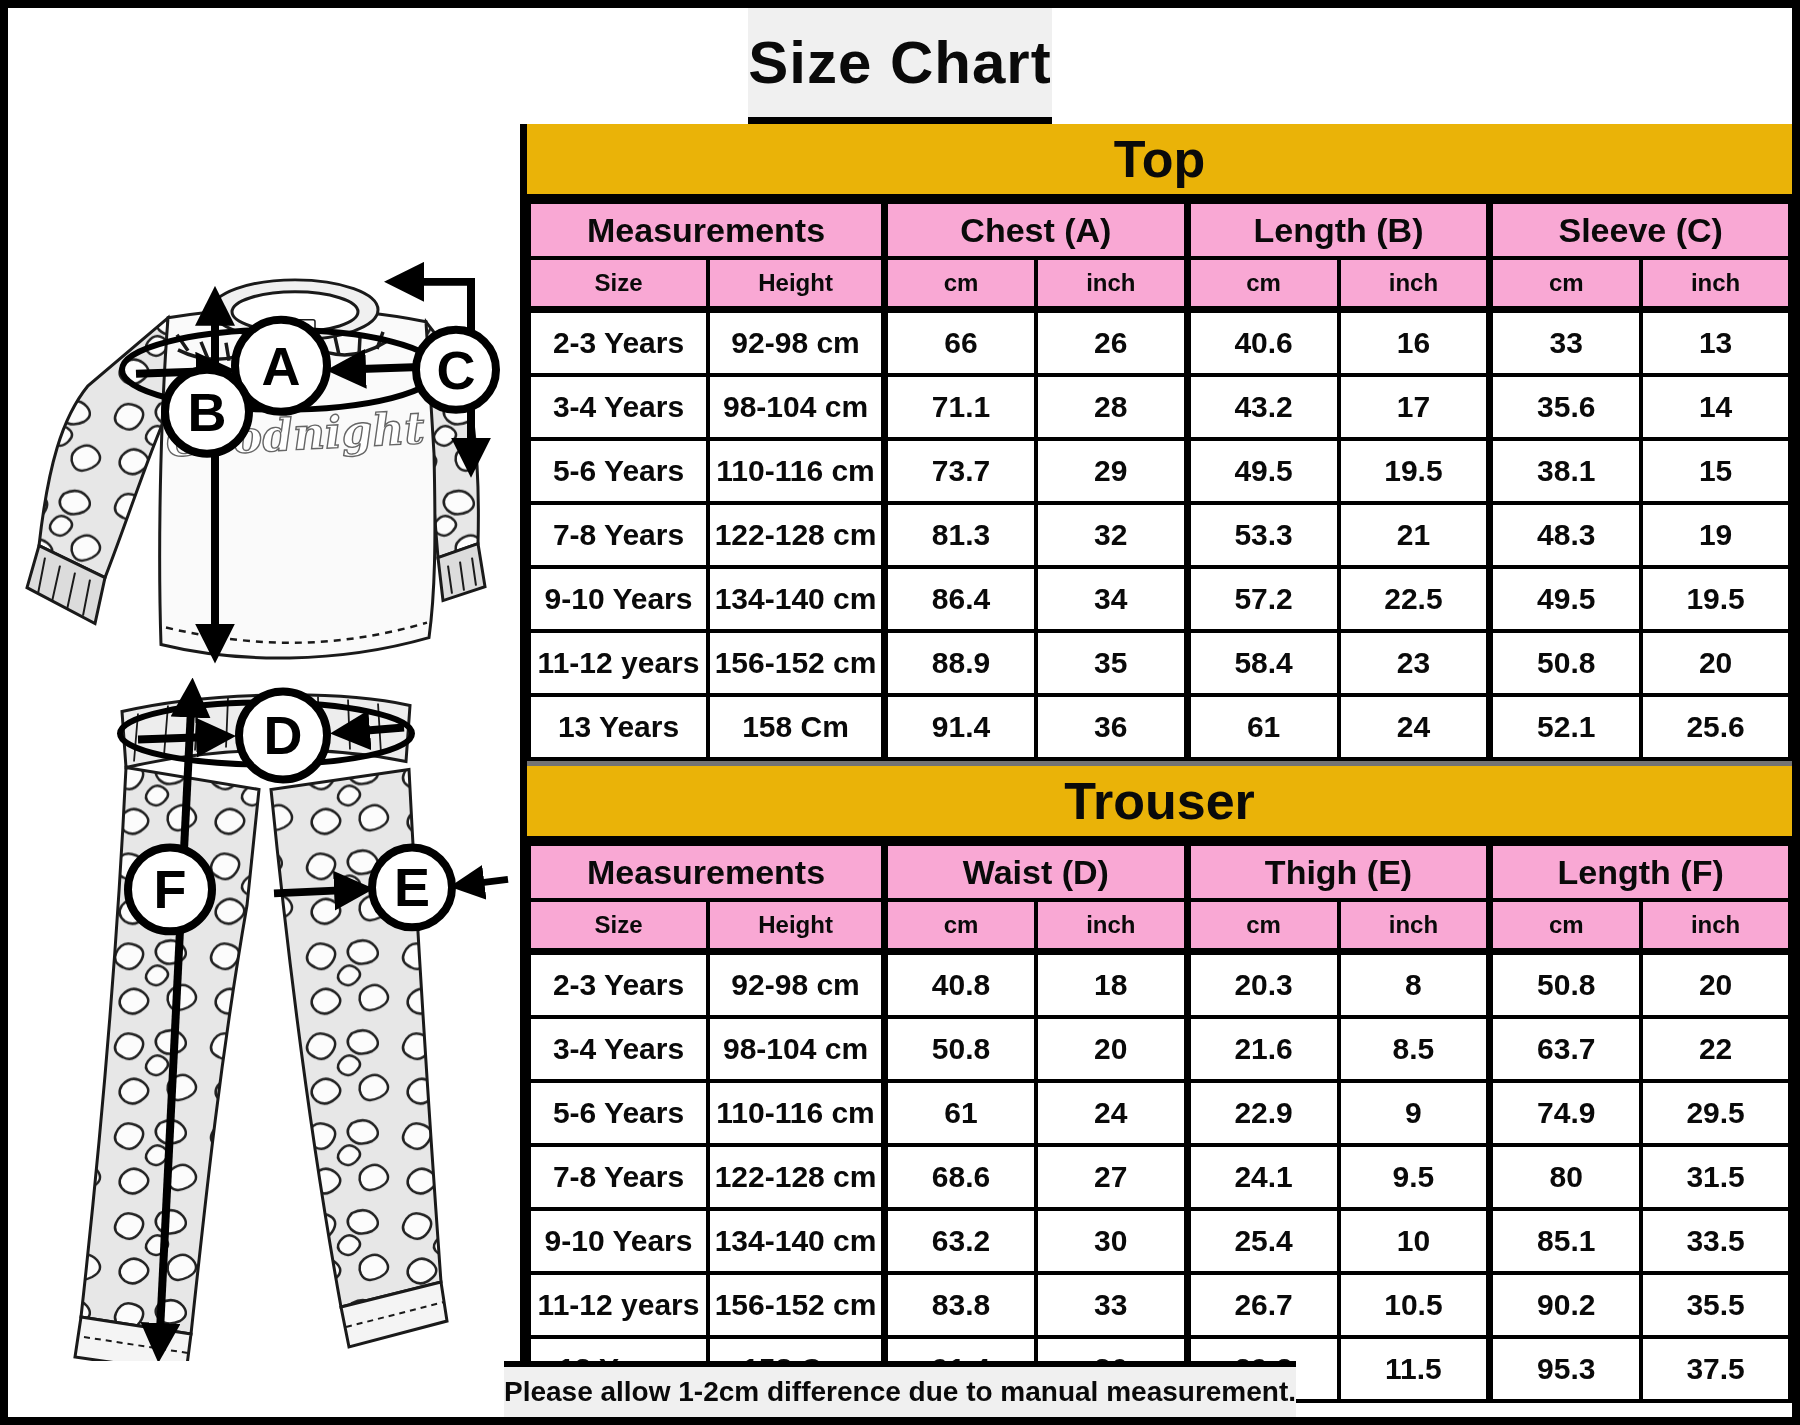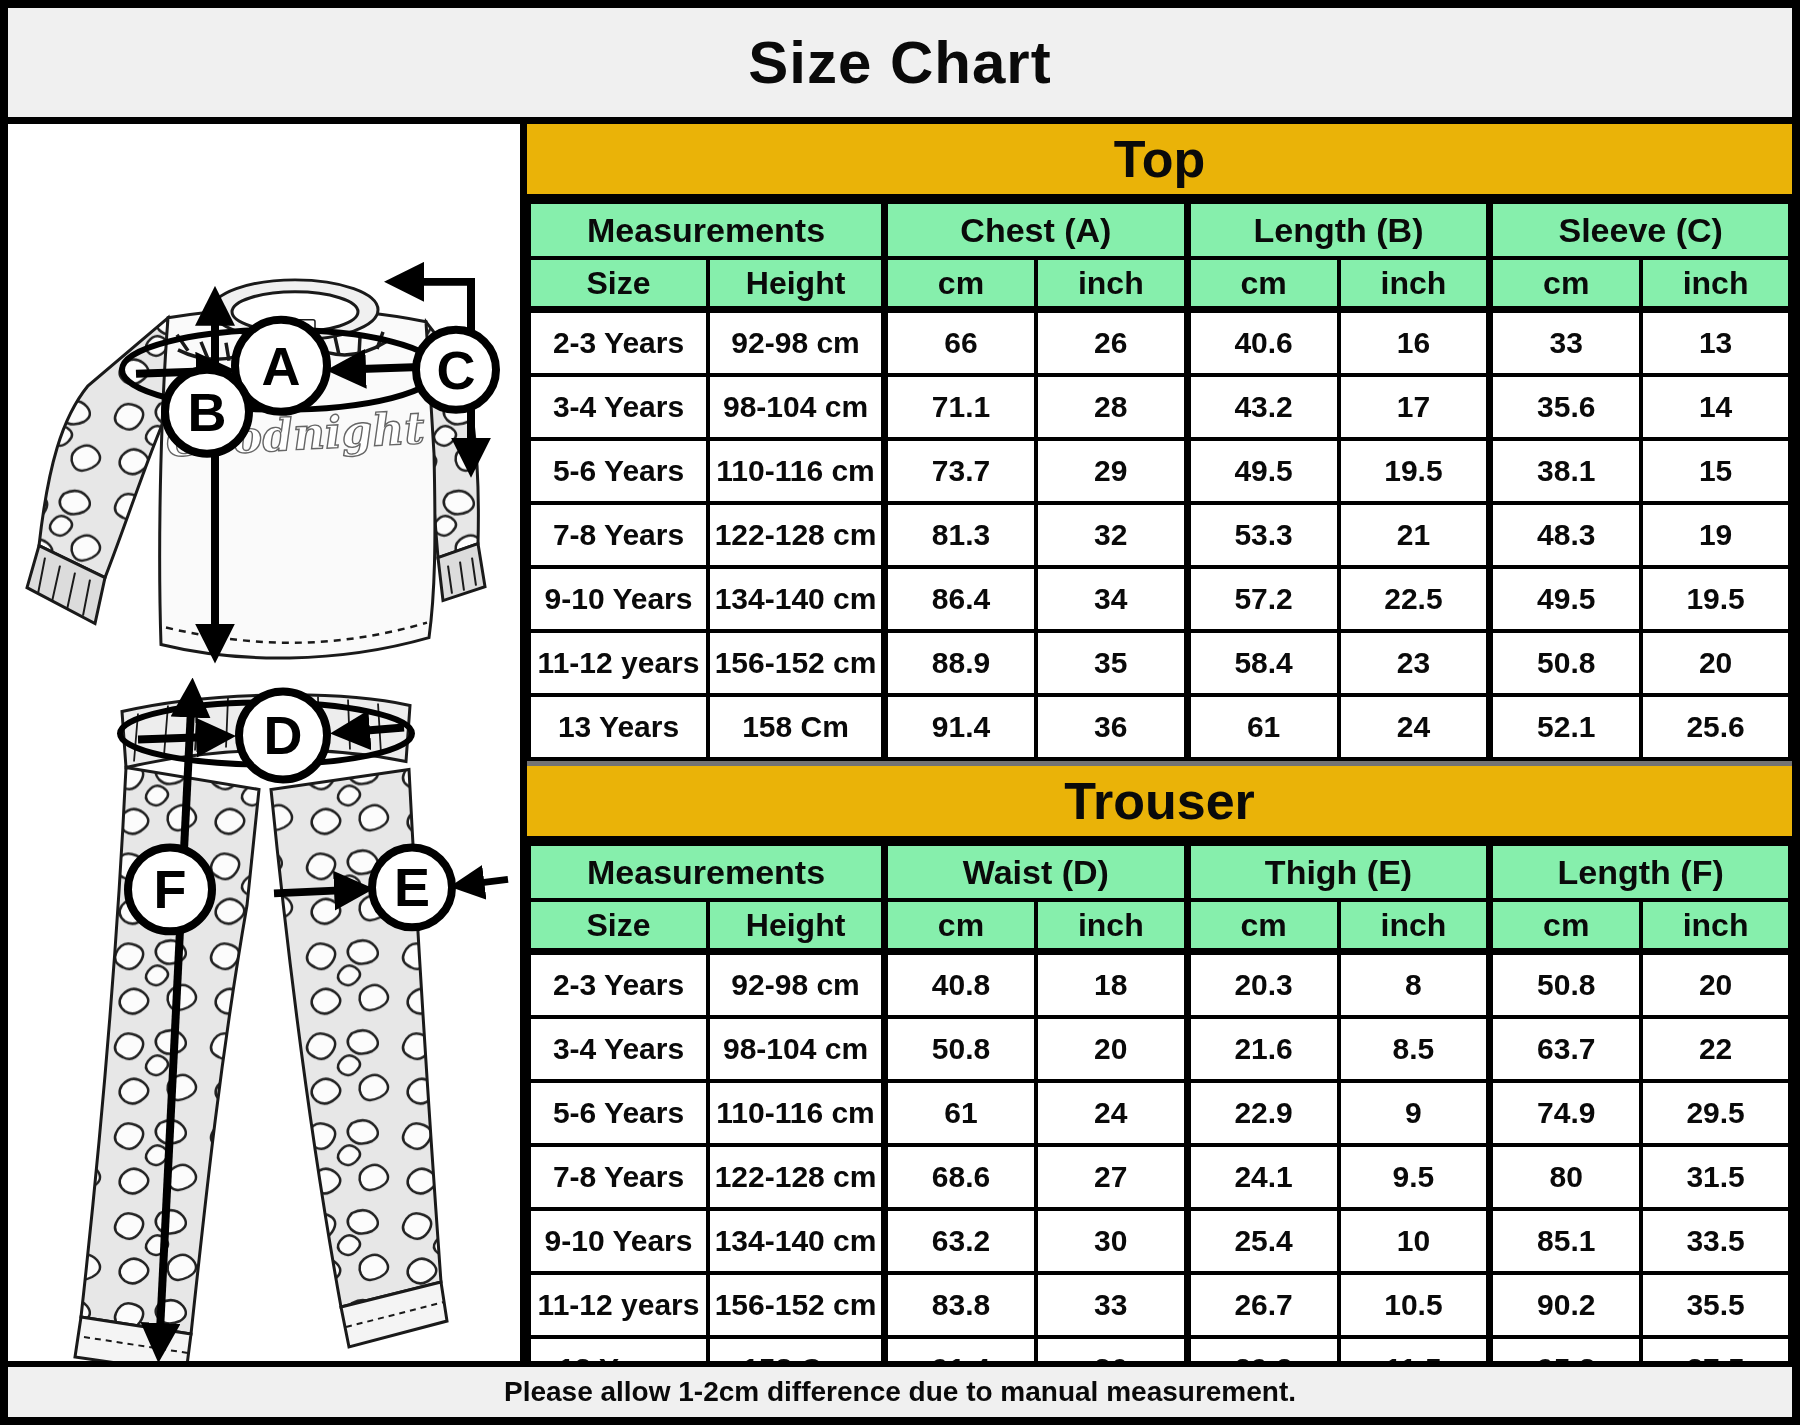--- a/index.html
+++ b/index.html
@@ -1,19 +1,19 @@
 <!DOCTYPE html>
 <html><head>
 <meta charset="utf-8">
 <style>
   html,body{margin:0;padding:0;background:#ffffff;}
   .page{
     width:1800px;height:1425px;box-sizing:border-box;border:8px solid #000;
     background:#fff;display:flex;flex-direction:column;
-    font-family:"Liberation Sans",sans-serif;color:#0a0a0a;
+    font-family:"Liberation Sans",sans-serif;color:#0a0a0a;align-items:center;
   }
   .title-band{
     height:109px;flex:0 0 auto;background:#f0f0f0;border-bottom:7px solid #000;
     display:flex;align-items:center;justify-content:center;
     font-size:60px;font-weight:700;letter-spacing:1px;
   }
   .content{flex:1;display:flex;min-height:0;}
   .diagram-panel{width:512px;flex:0 0 auto;border-right:7px solid #000;background:#fff;}
   .diagram-panel svg{display:block;width:100%;height:100%;}
   .table-area{flex:1;display:flex;flex-direction:column;min-width:0;}
@@ -22,23 +22,23 @@
     display:flex;align-items:center;justify-content:center;
     font-size:52px;font-weight:700;
   }
   .section-band + table{flex:0 0 auto;}
   .section-band:not(:first-child){border-top:5px solid #737373;}
   table.size-table{border-collapse:collapse;width:100%;table-layout:fixed;}
   .size-table th,.size-table td{
     border:4px solid #000;text-align:center;vertical-align:middle;
     font-weight:700;padding:0;overflow:hidden;white-space:nowrap;
   }
-  .size-table thead th{background:#86efac;}
+  .size-table thead th{background:#f9a8d4;}
   .ghead th{font-size:34px;height:52px;}
-  .shead th{font-size:32px;height:46px;border-bottom-width:7px;}
+  .shead th{font-size:24px;height:46px;border-bottom-width:7px;}
   .size-table tbody td{font-size:30px;height:60px;background:#ffffff;}
   .grp{border-left-width:7px !important;}
   .note-band{
     flex:0 0 auto;height:50px;background:#f0f0f0;border-top:6px solid #000;
     display:flex;align-items:center;justify-content:center;
     font-size:28px;font-weight:700;
   }
 </style>
 </head>
 <body>

